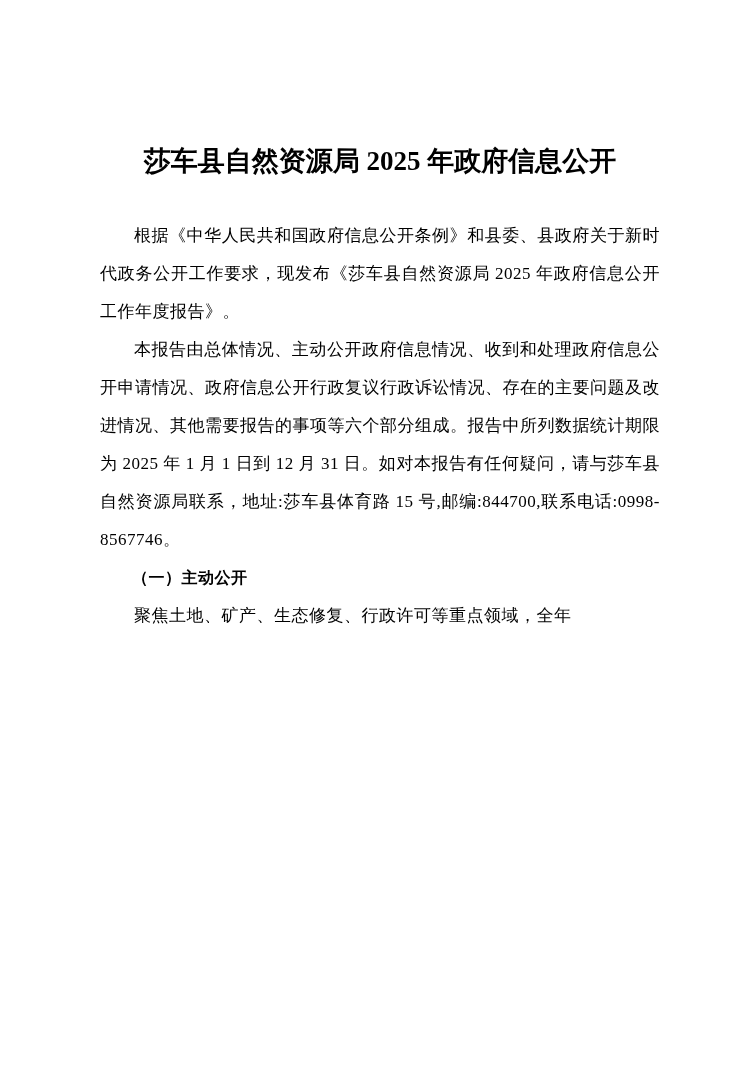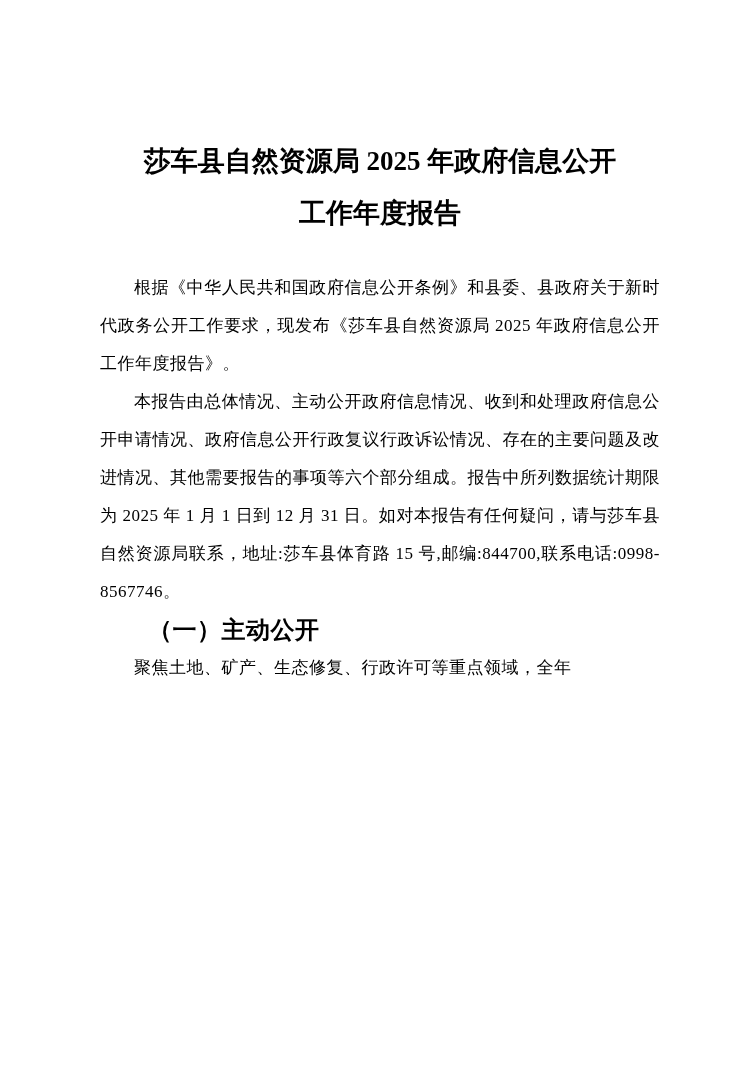--- a/index.html
+++ b/index.html
@@ -45,21 +45,21 @@
     margin: 0;
     font-size: 20px;
     line-height: 38px;
     font-weight: bold;
     text-indent: 2em;
     font-family: "Liberation Sans", "DejaVu Sans", sans-serif;
     letter-spacing: 0.5px;
   }
   .subsection-heading {
     margin: 0;
-    font-size: 24px;
+    font-size: 16px;
     line-height: 38px;
     font-weight: bold;
     text-indent: 2em;
     font-family: "Liberation Serif", "DejaVu Serif", serif;
     letter-spacing: 0.5px;
   }
   .page-number {
     position: absolute;
     top: 972px;
     right: 96px;
@@ -70,21 +70,20 @@
   }
 </style>
 </head>
 <body>
 
 <div class="page">
   <div class="content">
 
     <h1 class="doc-title">
       <span class="title-line">莎车县自然资源局 2025 年政府信息公开</span>
-      <span class="title-line">工作年度报告</span>
     </h1>
 
     <p class="body-para">根据《中华人民共和国政府信息公开条例》和县委、县政府关于新时代政务公开工作要求，现发布《莎车县自然资源局 2025 年政府信息公开工作年度报告》。</p>
 
     <p class="body-para">本报告由总体情况、主动公开政府信息情况、收到和处理政府信息公开申请情况、政府信息公开行政复议行政诉讼情况、存在的主要问题及改进情况、其他需要报告的事项等六个部分组成。报告中所列数据统计期限为 2025 年 1 月 1 日到 12 月 31 日。如对本报告有任何疑问，请与莎车县自然资源局联系，地址:莎车县体育路 15 号,邮编:844700,联系电话:0998-8567746。</p>
 
 
 
     <h3 class="subsection-heading">（一）主动公开</h3>
 

